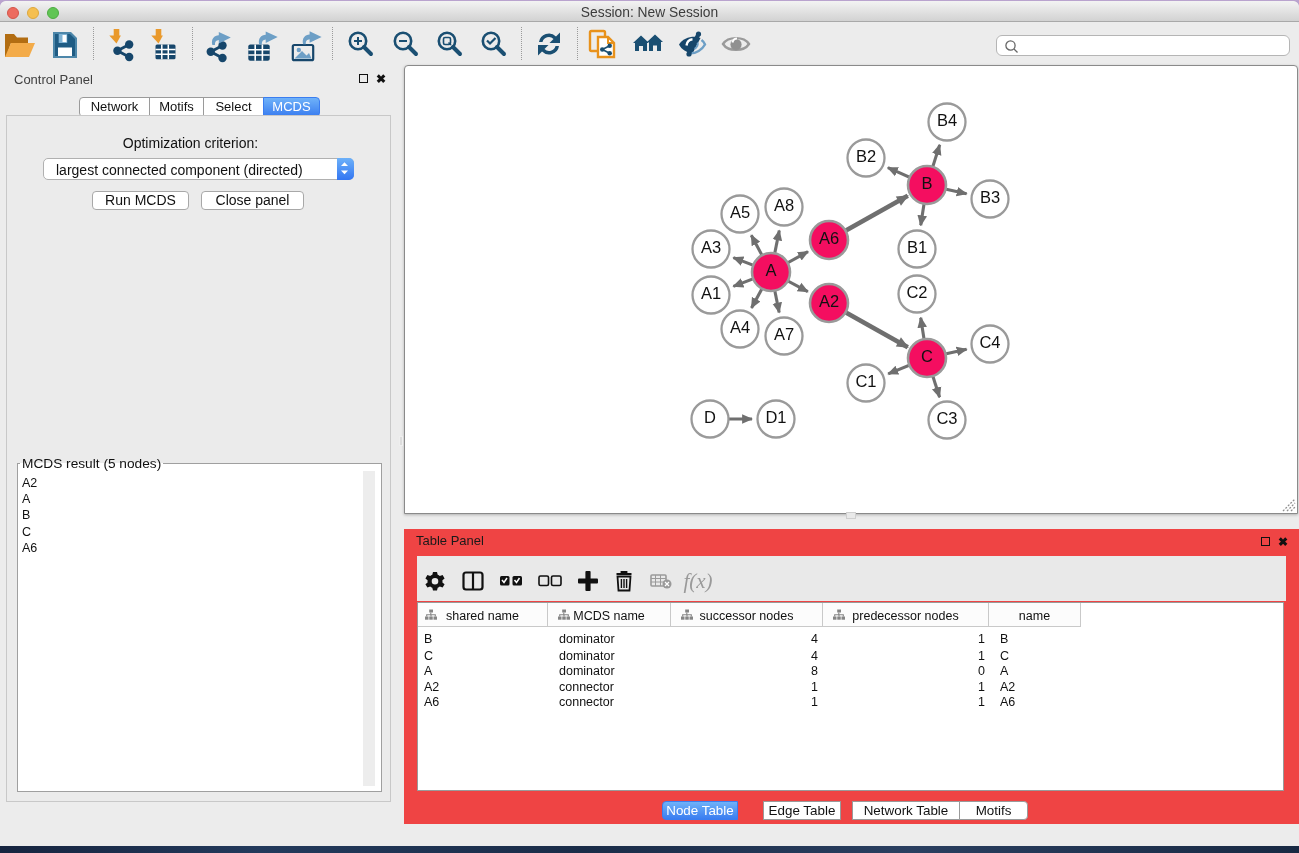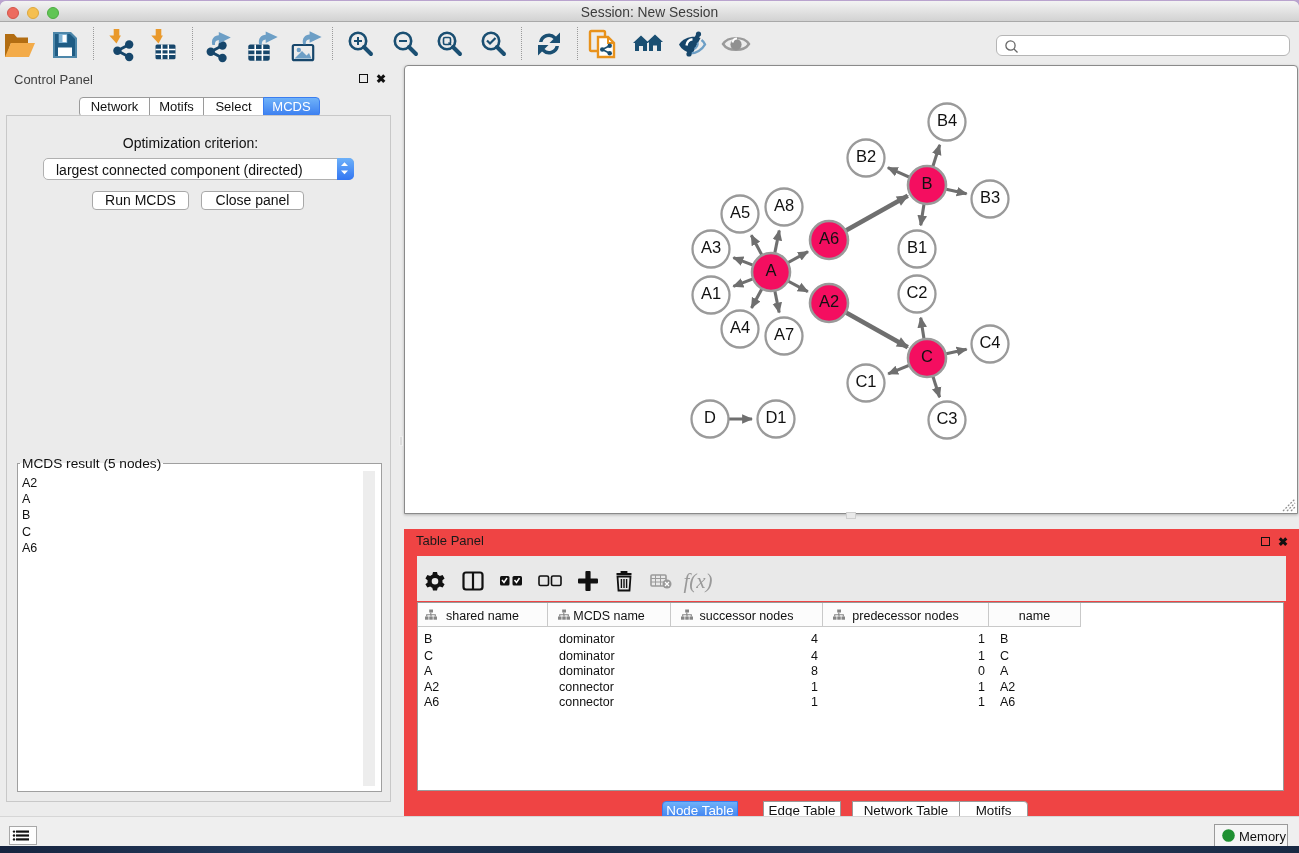--- a/index.html
+++ b/index.html
@@ -481,34 +481,14 @@
         </div>
     </div>
     <div class="btab tabsel" style="left:258px; top:272px; width:76px; border-radius:4px 0 0 4px;">Node Table</div>
     <div class="btab" style="left:359px; top:272px; width:78px;">Edge Table</div>
     <div class="btab" style="left:448px; top:272px; width:108px;">Network Table</div>
     <div class="btab" style="left:555px; top:272px; width:69px; border-radius:0 4px 4px 0;">Motifs</div>
   </div>
 
   <div style="position:absolute;left:398.5px;top:434.5px;width:4.5px;height:10.5px;background:#dcdcdc;border:1px solid #efefef;"></div>
   <div style="position:absolute;left:846px;top:511px;width:10px;height:7px;background:#e9e9e9;border:1px solid #cfcfcf;"></div>
-  <div id="statusbar">
-    <div id="listbtn">
-        <svg width="26" height="17" viewBox="0 0 26 17" style="position:absolute;left:0;top:0">
-      <g fill="#111">
-            <rect x="6" y="3.5" width="13" height="2.2"></rect>
-            <rect x="6" y="7.4" width="13" height="2.2"></rect>
-            <rect x="6" y="11.3" width="13" height="2.2"></rect>
-            <circle cx="4" cy="4.6" r="1.2"></circle>
-            <circle cx="4" cy="8.5" r="1.2"></circle>
-            <circle cx="4" cy="12.4" r="1.2"></circle>
-          </g>
-        </svg>
-      </div>
-    <div id="membtn">
-        <svg width="14" height="14" style="position:absolute;left:7px;top:4px">
-          <circle cx="6.5" cy="6.5" r="6.3" fill="#1f9032"></circle>
-        </svg>
-        <span style="position:absolute;left:24px;top:4px;">Memory</span>
-      </div>
-  </div>
 </div>
 <div id="deskbot"></div>
 
 </body></html>

